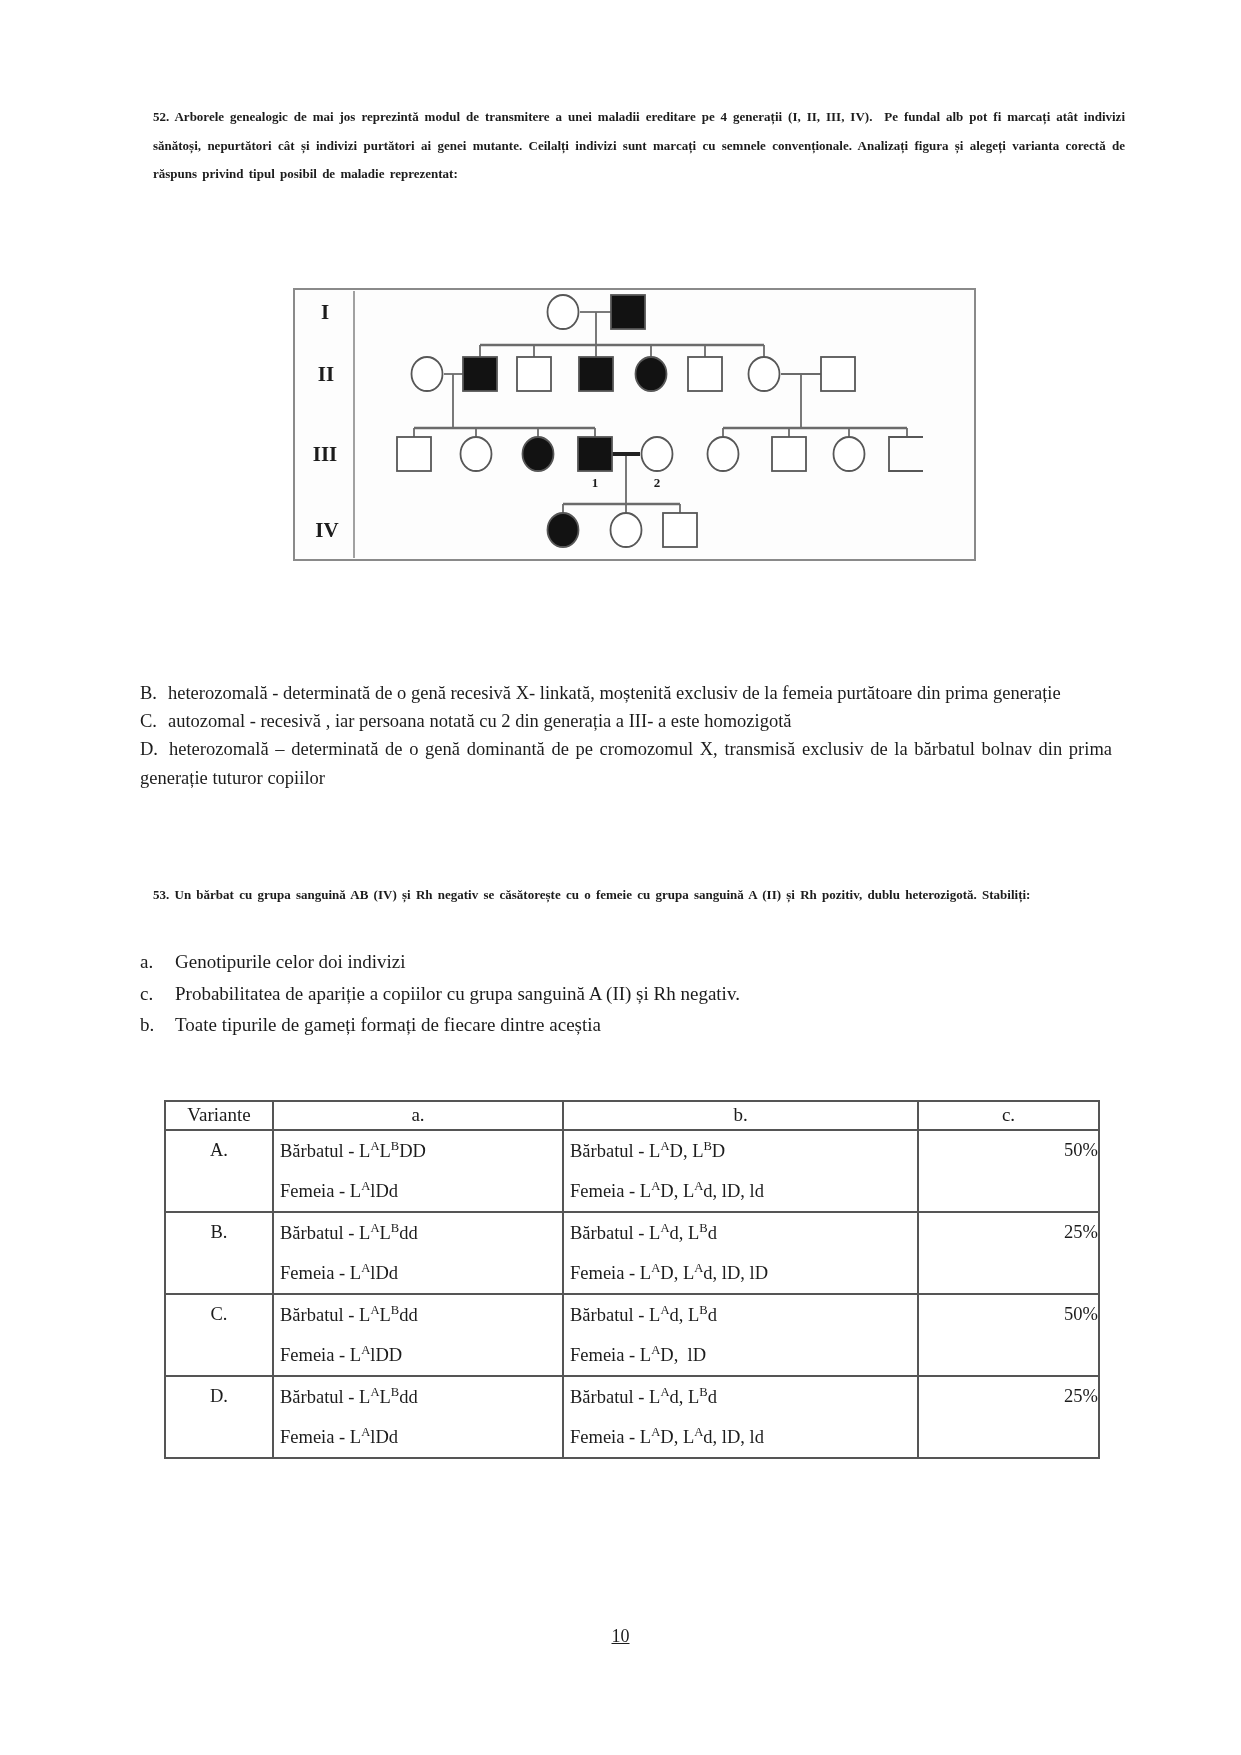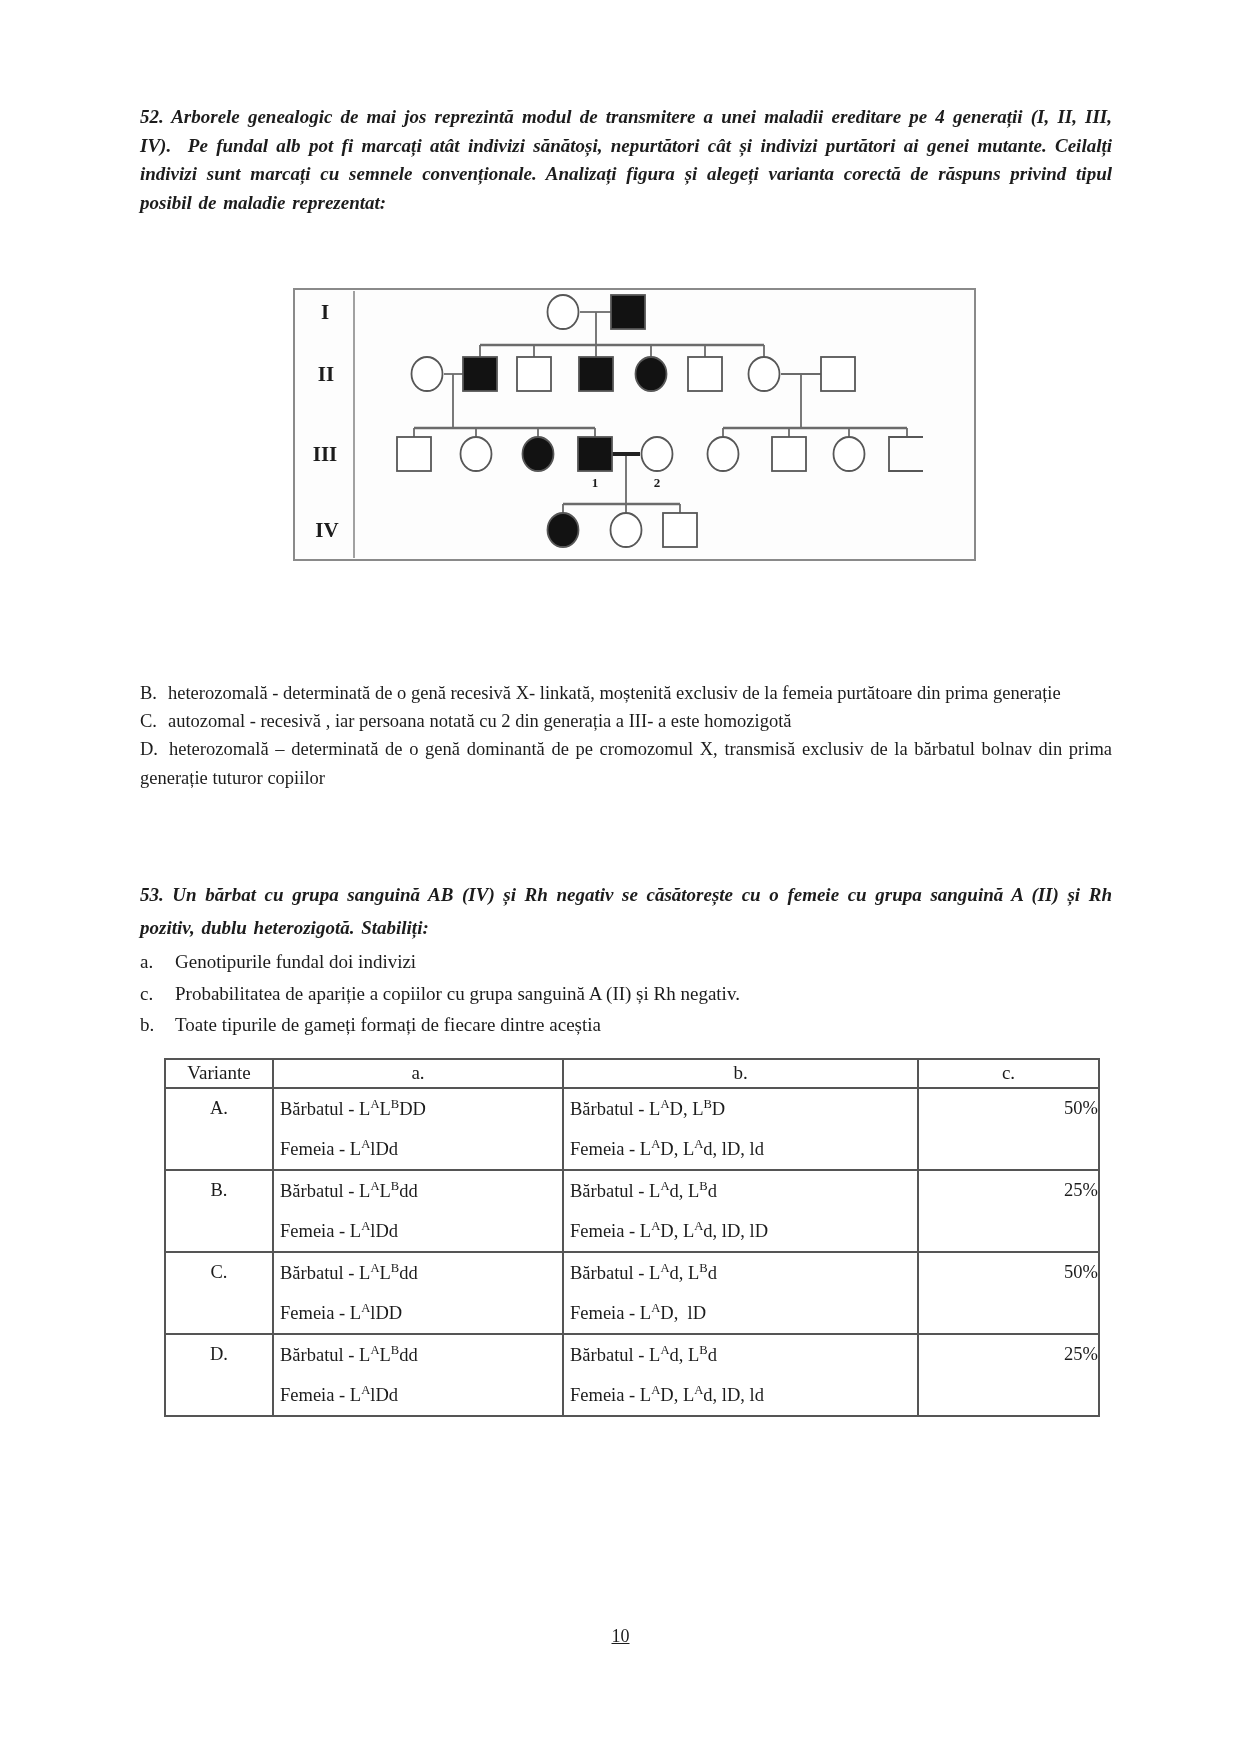--- a/index.html
+++ b/index.html
@@ -1,31 +1,31 @@
 <!DOCTYPE html>
 <html><head>
 <meta charset="utf-8">
 <title>Document</title>
 <style>
   html,body{margin:0;padding:0;background:#e8e8e8;}
   .page{position:relative;width:1241px;height:1755px;background:#ffffff;margin:0 auto;
         font-family:"Liberation Serif","DejaVu Serif",serif;color:#1c1c1c;overflow:hidden;}
-  .stem{position:absolute;left:140px;width:972px;font-weight:bold;font-size:19px;
-        line-height:28.6px;text-align:justify;word-spacing:2px;font-style:italic;}
+  .stem{position:absolute;left:153px;width:972px;font-weight:bold;font-size:13px;
+        line-height:28.6px;text-align:justify;word-spacing:2px;}
   .q52-stem{top:103px;}
   .q53-stem{top:878px;line-height:33px;}
   .diagram{position:absolute;left:293px;top:288px;width:679px;height:269px;
            border:2px solid #8a8a8a;box-sizing:content-box;background:#fdfdfd;}
   .options{position:absolute;left:140px;top:679px;width:972px;font-size:18.5px;line-height:28.2px;}
   .options p{margin:0;text-align:justify;}
   .opt-label{padding-right:11px;}
   .q53-items{position:absolute;left:140px;top:946px;width:972px;font-size:19px;line-height:31.5px;}
   .q53-items p{margin:0;}
   .item-label{display:inline-block;width:35px;}
-  table.answers{position:absolute;left:164px;top:1058px;width:934px;border-collapse:collapse;
+  table.answers{position:absolute;left:164px;top:1100px;width:934px;border-collapse:collapse;
         font-size:18.5px;table-layout:fixed;border-radius:28px;}
   table.answers th,table.answers td{border:2px solid #555;padding:0;vertical-align:top;}
   table.answers th{font-weight:normal;font-size:19px;height:27px;line-height:25px;text-align:center;}
   col.c-var{width:108px;} col.c-a{width:290px;} col.c-b{width:355px;} col.c-c{width:181px;}
   td.cell-variant{text-align:center;padding-top:8px;line-height:38px;}
   td.cell-a,td.cell-b{padding:8px 6px 0 28px;}
   td.cell-a div,td.cell-b div{line-height:40px;white-space:nowrap;margin-left:6px;}
   td.cell-c{text-align:right;padding-top:8px;line-height:38px;}
   tr.row-A{height:78px;} tr.row-B{height:82px;} tr.row-C{height:80px;} tr.row-D{height:68px;}
   sup{font-size:68%;line-height:0;}
@@ -104,21 +104,21 @@
 
   <div class="options">
       <p class="opt"><span class="opt-label">B.</span><span>heterozomală - determinată de o genă recesivă X- linkată, moștenită exclusiv de la femeia purtătoare din prima generație</span></p>
       <p class="opt"><span class="opt-label">C.</span><span>autozomal - recesivă , iar persoana notată cu 2 din generația a III- a este homozigotă</span></p>
       <p class="opt"><span class="opt-label">D.</span><span>heterozomală – determinată de o genă dominantă de pe cromozomul X, transmisă exclusiv de la bărbatul bolnav din prima generație tuturor copiilor</span></p>
     </div>
 
   <div class="stem q53-stem">53. Un bărbat cu grupa sanguină AB (IV) și Rh negativ se căsătorește cu o femeie cu grupa sanguină A (II) și Rh pozitiv, dublu heterozigotă. Stabiliți:</div>
 
   <div class="q53-items">
-      <p class="item"><span class="item-label">a.</span><span>Genotipurile fundal doi indivizi</span></p>
+      <p class="item"><span class="item-label">a.</span><span>Genotipurile celor doi indivizi</span></p>
       <p class="item"><span class="item-label">c.</span><span>Probabilitatea de apariție a copiilor cu grupa sanguină A (II) și Rh negativ.</span></p>
       <p class="item"><span class="item-label">b.</span><span>Toate tipurile de gameți formați de fiecare dintre aceștia</span></p>
     </div>
 
   <table class="answers">
     <colgroup>
         <col class="c-var">
         <col class="c-a">
         <col class="c-b">
         <col class="c-c">

